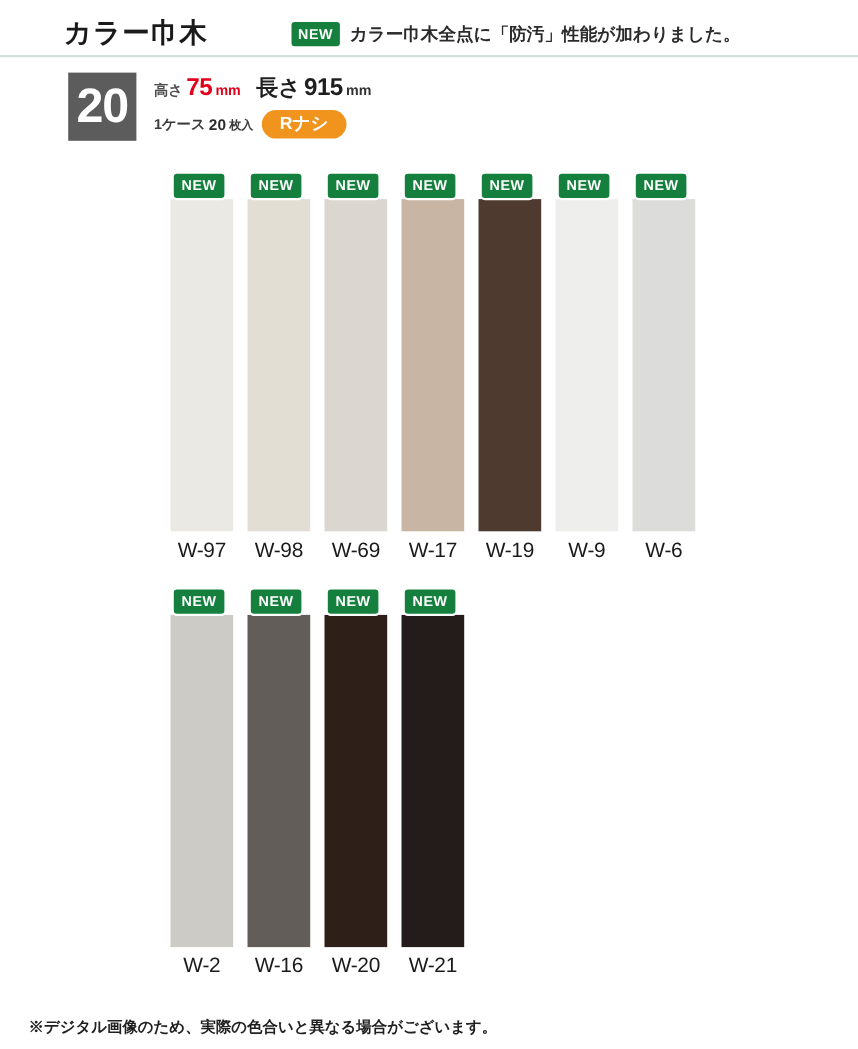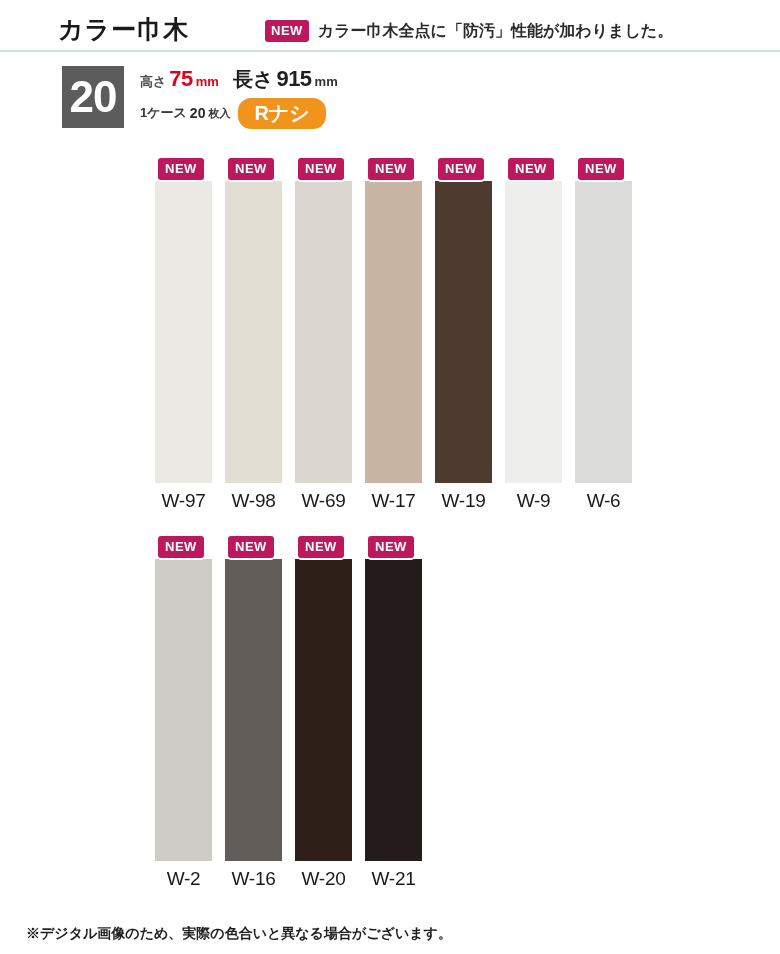--- a/index.html
+++ b/index.html
@@ -48,21 +48,21 @@
   .header-note-text {
     font-size: 16px;
     font-weight: bold;
     color: #2b2b2b;
     letter-spacing: 0px;
   }
 
   
   .badge-new {
     display: inline-block;
-    background: #be185d;
+    background: #15803d;
     color: #ffffff;
     font-size: 13px;
     font-weight: bold;
     line-height: 1;
     padding: 4px 6px 5px 6px;
     border-radius: 3px;
     letter-spacing: 0.5px;
     font-family: "Liberation Sans", sans-serif;
   }
   .badge-new.sw {
@@ -158,21 +158,21 @@
   }
   .case-unit {
     font-size: 11px;
     font-weight: bold;
     color: #3a3a3a;
   }
   .pill {
     display: inline-block;
     background: #f0941e;
     color: #ffffff;
-    font-size: 20px;
+    font-size: 16px;
     font-weight: bold;
     border-radius: 13px;
     padding: 4px 16px 5px 16px;
     line-height: 1.1;
     margin-left: 5px;
   }
 
   
   .grid {
     position: absolute;

